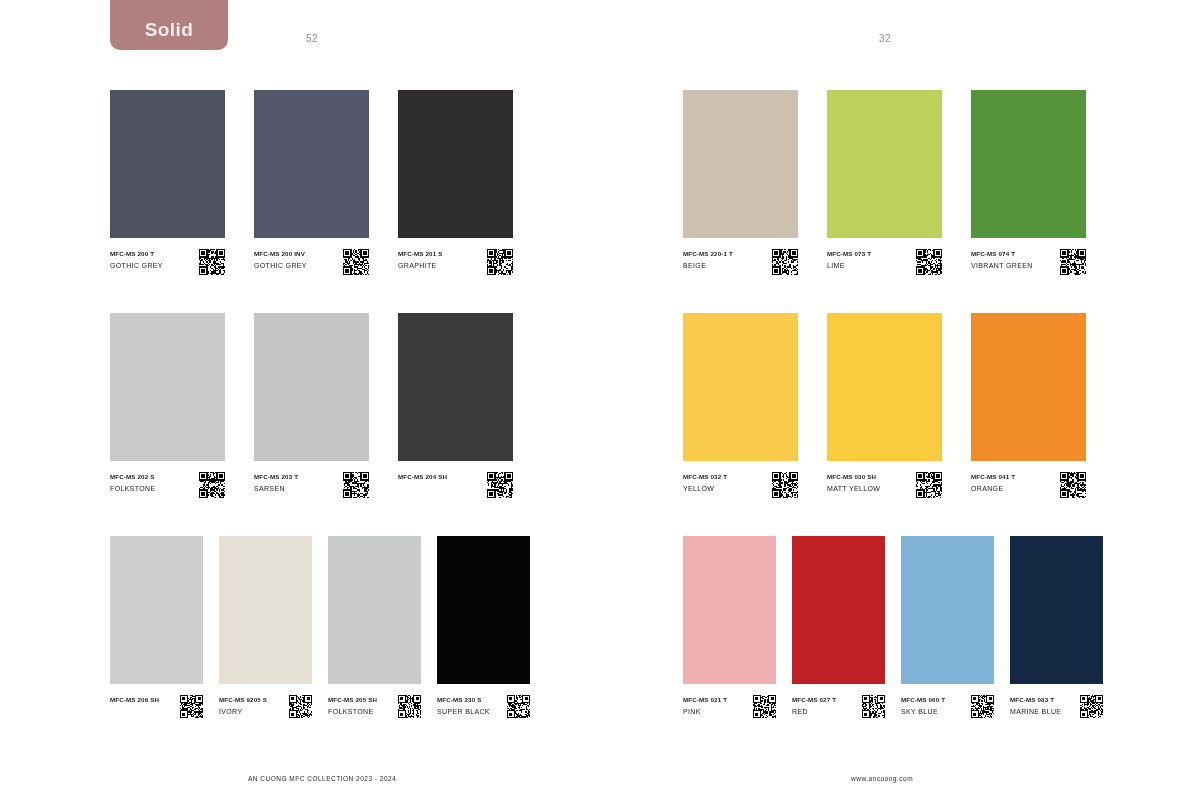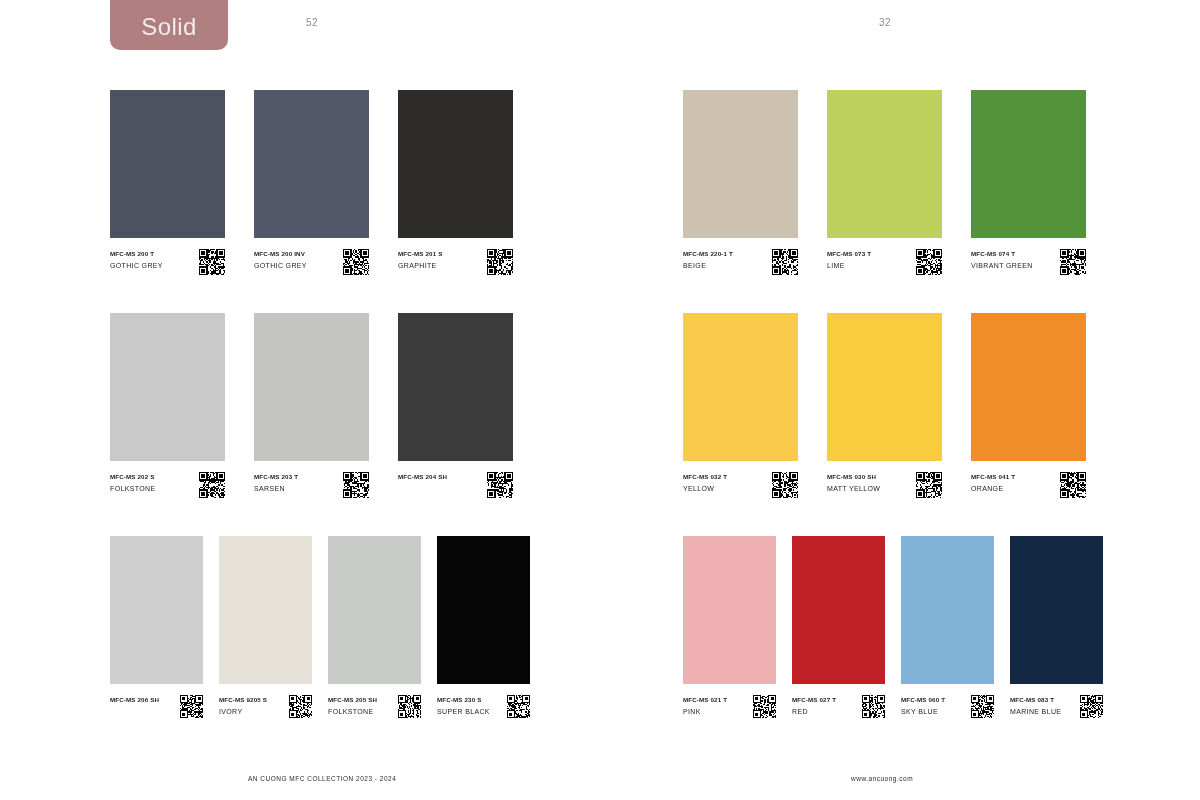--- a/index.html
+++ b/index.html
@@ -26,30 +26,30 @@
     background: #b07f7f;
     border-radius: 0 0 10px 10px;
     display: flex;
     align-items: flex-end;
     justify-content: center;
     padding-bottom: 9px;
     box-sizing: border-box;
   }
   #category-tab .tab-label {
     color: #f3eaea;
-    font-size: 24px;
+    font-size: 19px;
     letter-spacing: .4px;
-    font-weight: 400;
+    font-weight: 700;
     margin-top: 28px;
   }
 
   
   .folio {
     position: absolute;
-    top: 17px;
+    top: 33px;
     font-size: 10px;
     color: #8d8d8d;
     letter-spacing: .5px;
     text-align: center;
   }
   #folio-left  { left: 306px; }
   #folio-right { left: 879px; }
 
   
   .page {

